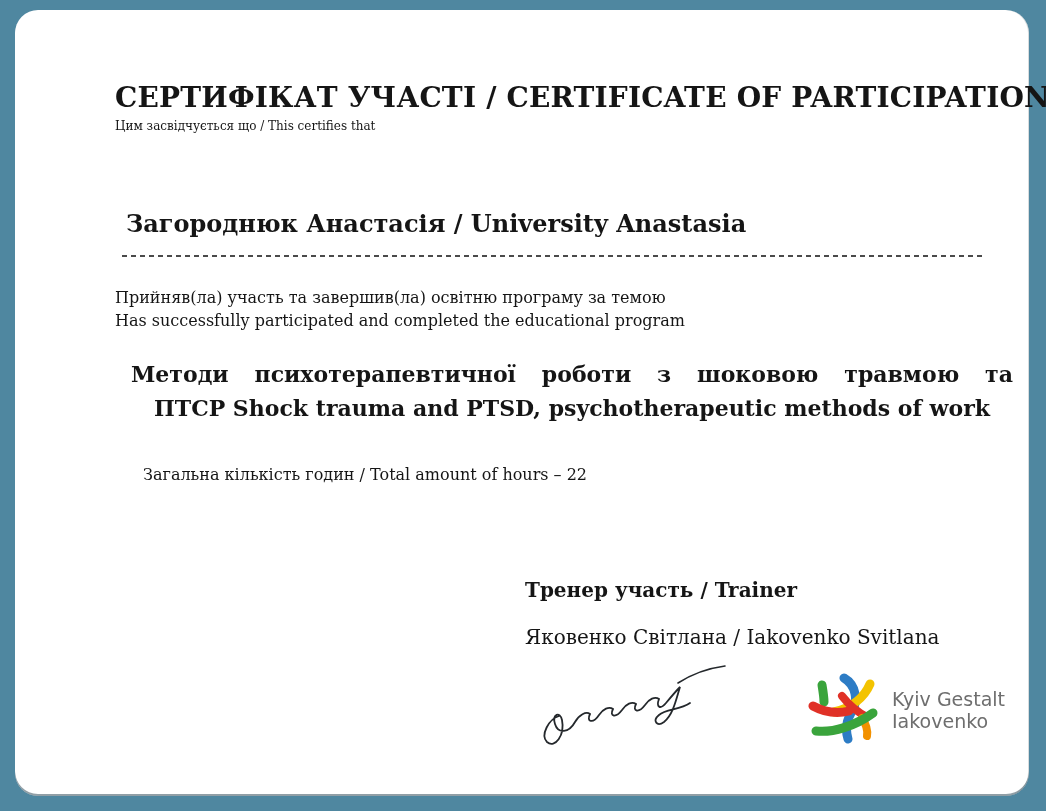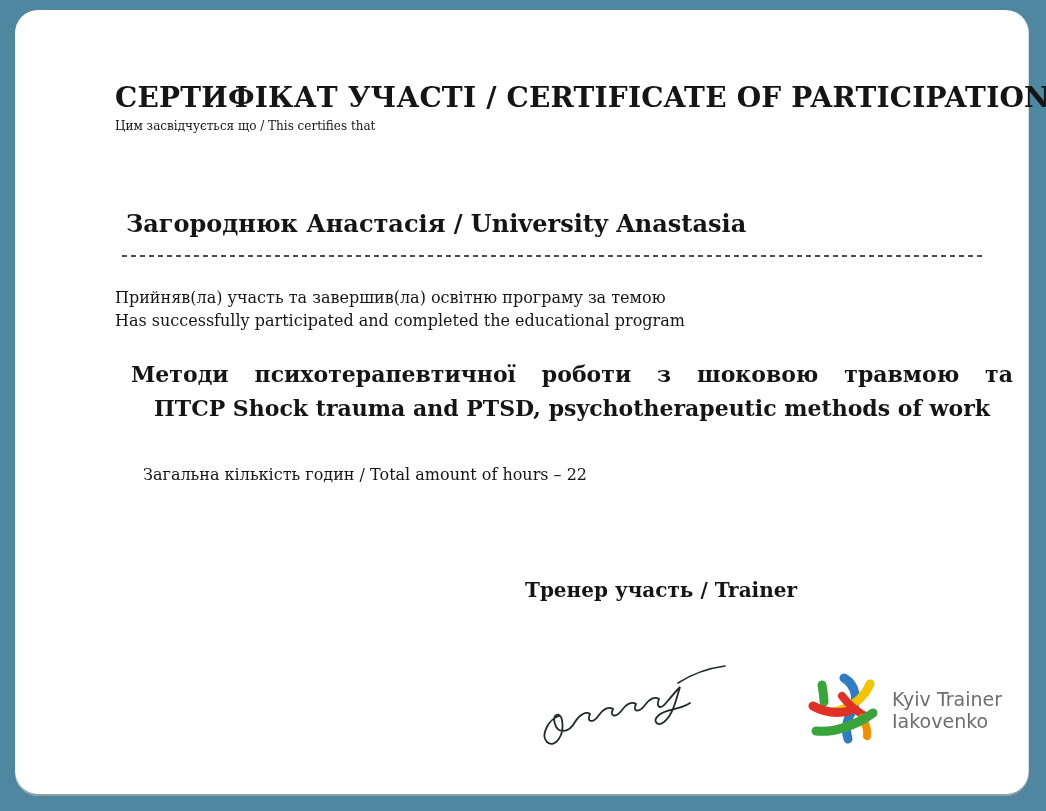--- a/index.html
+++ b/index.html
@@ -130,20 +130,21 @@
 
     <div class="abs program-title">
       <div class="line1">Методи психотерапевтичної роботи з шоковою травмою та</div>
       <div class="line2">ПТСР Shock trauma and PTSD, psychotherapeutic methods of work</div>
     </div>
 
     <div class="abs hours">Загальна кількість годин / Total amount of hours – 22</div>
 
     <div class="abs trainer-label">Тренер участь / Trainer</div>
 
+    <div class="abs trainer-name">Яковенко Світлана / Iakovenko Svitlana</div>
 
     <div class="abs signature">
       <svg viewBox="0 0 205 98" fill="none" xmlns="http://www.w3.org/2000/svg">
         <path d="M31 58 C 21 61 12 77 19 84 C 27 91 37 77 34 62 C 32 53 24 56 27 66 C 30 76 41 75 47 64 C 51 57 58 53 62 56 C 58 64 65 66 71 57 C 75 51 81 48 85 51 C 81 59 88 60 94 52 C 98 46 104 43 108 46 C 104 54 111 55 117 47 C 121 41 127 38 131 41 C 128 49 132 52 138 45 C 143 39 148 33 152 29 C 148 42 145 57 136 64 C 129 69 124 63 131 57 C 138 51 152 52 162 45" stroke="#24282c" stroke-width="1.8" stroke-linecap="round"></path>
         <path d="M150 25 C 164 16 182 10 197 8" stroke="#24282c" stroke-width="1.6" stroke-linecap="round"></path>
       </svg>
     </div>
 
     <div class="abs logo">
       <div class="logo-mark">
@@ -151,19 +152,19 @@
           <path d="M14 13 C 15 19 16 25 16 30" stroke="#3aa43c" stroke-width="9" stroke-linecap="round"></path>
           <path d="M36 6 C 48 13 51 29 43 41 C 39 48 37 57 40 67" stroke="#2d7cc5" stroke-width="9" stroke-linecap="round"></path>
           <path d="M62 12 C 56 26 43 36 26 40" stroke="#f3c300" stroke-width="9" stroke-linecap="round"></path>
           <path d="M5 34 C 16 40 29 42 41 39" stroke="#e03127" stroke-width="9" stroke-linecap="round"></path>
           <path d="M34 24 C 41 33 49 40 59 45" stroke="#e03127" stroke-width="8" stroke-linecap="round"></path>
           <path d="M54 46 C 58 52 60 58 59 64" stroke="#f29100" stroke-width="8" stroke-linecap="round"></path>
           <path d="M8 59 C 25 61 47 54 65 41" stroke="#3aa43c" stroke-width="9" stroke-linecap="round"></path>
         </svg>
       </div>
       <div class="logo-text">
-        <div>Kyiv Trainer</div>
+        <div>Kyiv Gestalt</div>
         <div>Iakovenko</div>
       </div>
     </div>
 
   </div>
 </div>
 
 </body></html>

